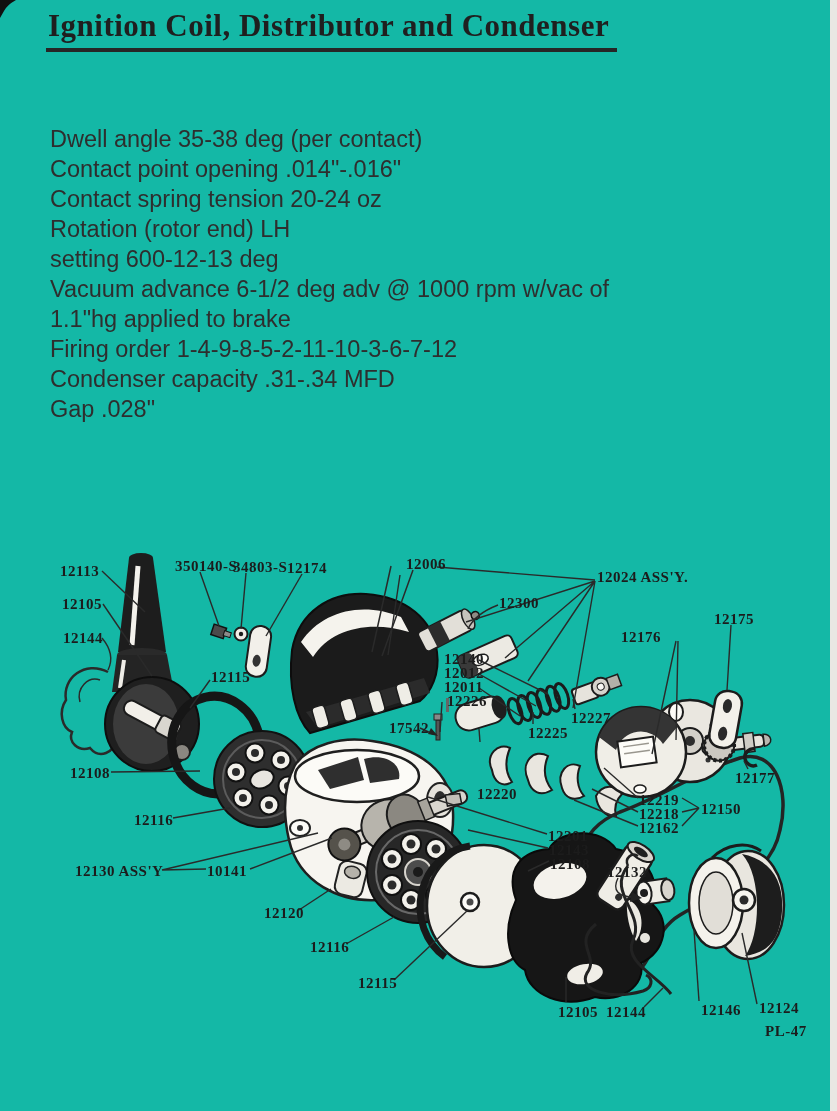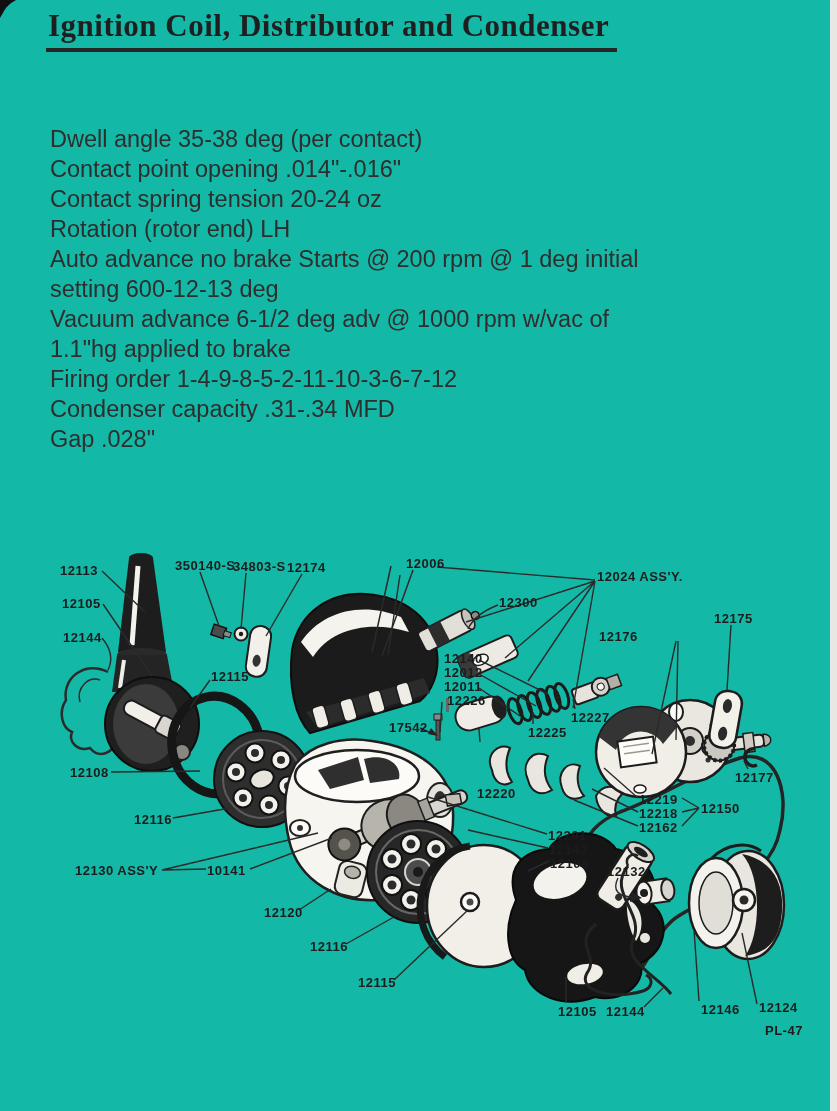--- a/index.html
+++ b/index.html
@@ -6,36 +6,35 @@
   .page{position:relative;width:837px;height:1111px;background:#14b8a6;overflow:hidden;
         font-family:"Liberation Sans",sans-serif;padding-left:24px;}
   .title{position:absolute;left:46px;top:8px;margin:0;display:inline-block;
          font-family:"Liberation Serif",serif;font-weight:bold;font-size:31px;
          color:#1f1f1f;letter-spacing:.5px;border-bottom:4px solid #262626;
          padding:0 8px 4px 2px;}
   .specs{position:absolute;left:50px;top:84px;width:700px;color:#2e2e2e;
          font-size:23.5px;line-height:30px;margin-top:40px;}
   .diagram{position:absolute;left:0;top:0;width:837px;height:1111px;}
   .diagram svg{position:absolute;left:0;top:0;}
-  .plabel{position:absolute;font-family:Liberation Sans, sans-serif;font-weight:bold;
-          font-size:13px;letter-spacing:.5px;color:#1c1c1c;white-space:nowrap;}
+  .plabel{position:absolute;font-family:Liberation Serif, serif;font-weight:bold;
+          font-size:15px;letter-spacing:.5px;color:#1c1c1c;white-space:nowrap;}
 </style>
 </head>
 <body>
 
 <div class="page">
 
   <h1 class="title">Ignition Coil, Distributor and Condenser</h1>
 
   <div class="specs">
     <div class="spec-line">Dwell angle 35-38 deg (per contact)</div>
     <div class="spec-line">Contact point opening .014"-.016"</div>
     <div class="spec-line">Contact spring tension 20-24 oz</div>
     <div class="spec-line">Rotation (rotor end) LH</div>
-    <div class="spec-line">Auto advance no brake Starts @ 200 rpm @ 1 deg initial</div>
     <div class="spec-line">setting 600-12-13 deg</div>
     <div class="spec-line">Vacuum advance 6-1/2 deg adv @ 1000 rpm w/vac of</div>
     <div class="spec-line">1.1"hg applied to brake</div>
     <div class="spec-line">Firing order 1-4-9-8-5-2-11-10-3-6-7-12</div>
     <div class="spec-line">Condenser capacity .31-.34 MFD</div>
     <div class="spec-line">Gap .028"</div>
   </div>
 
   <div class="diagram">
     <svg viewBox="0 0 837 1111" width="837" height="1111">
@@ -352,21 +351,21 @@
     <span class="plabel" style="left:60px;top:563px">12113</span>
     <span class="plabel" style="left:62px;top:596px">12105</span>
     <span class="plabel" style="left:63px;top:630px">12144</span>
     <span class="plabel" style="left:175px;top:558px">350140-S</span>
     <span class="plabel" style="left:233px;top:559px">34803-S</span>
     <span class="plabel" style="left:287px;top:560px">12174</span>
     <span class="plabel" style="left:211px;top:669px">12115</span>
     <span class="plabel" style="left:406px;top:556px">12006</span>
     <span class="plabel" style="left:597px;top:569px">12024 ASS'Y.</span>
     <span class="plabel" style="left:499px;top:595px">12300</span>
-    <span class="plabel" style="left:599px;top:629px">12176</span>
+    <span class="plabel" style="left:621px;top:629px">12176</span>
     <span class="plabel" style="left:714px;top:611px">12175</span>
     <span class="plabel" style="left:444px;top:651px">12140</span>
     <span class="plabel" style="left:444px;top:665px">12012</span>
     <span class="plabel" style="left:444px;top:679px">12011</span>
     <span class="plabel" style="left:447px;top:693px">12226</span>
     <span class="plabel" style="left:389px;top:720px">17542</span>
     <span class="plabel" style="left:477px;top:786px">12220</span>
     <span class="plabel" style="left:528px;top:725px">12225</span>
     <span class="plabel" style="left:571px;top:710px">12227</span>
     <span class="plabel" style="left:639px;top:792px">12219</span>

